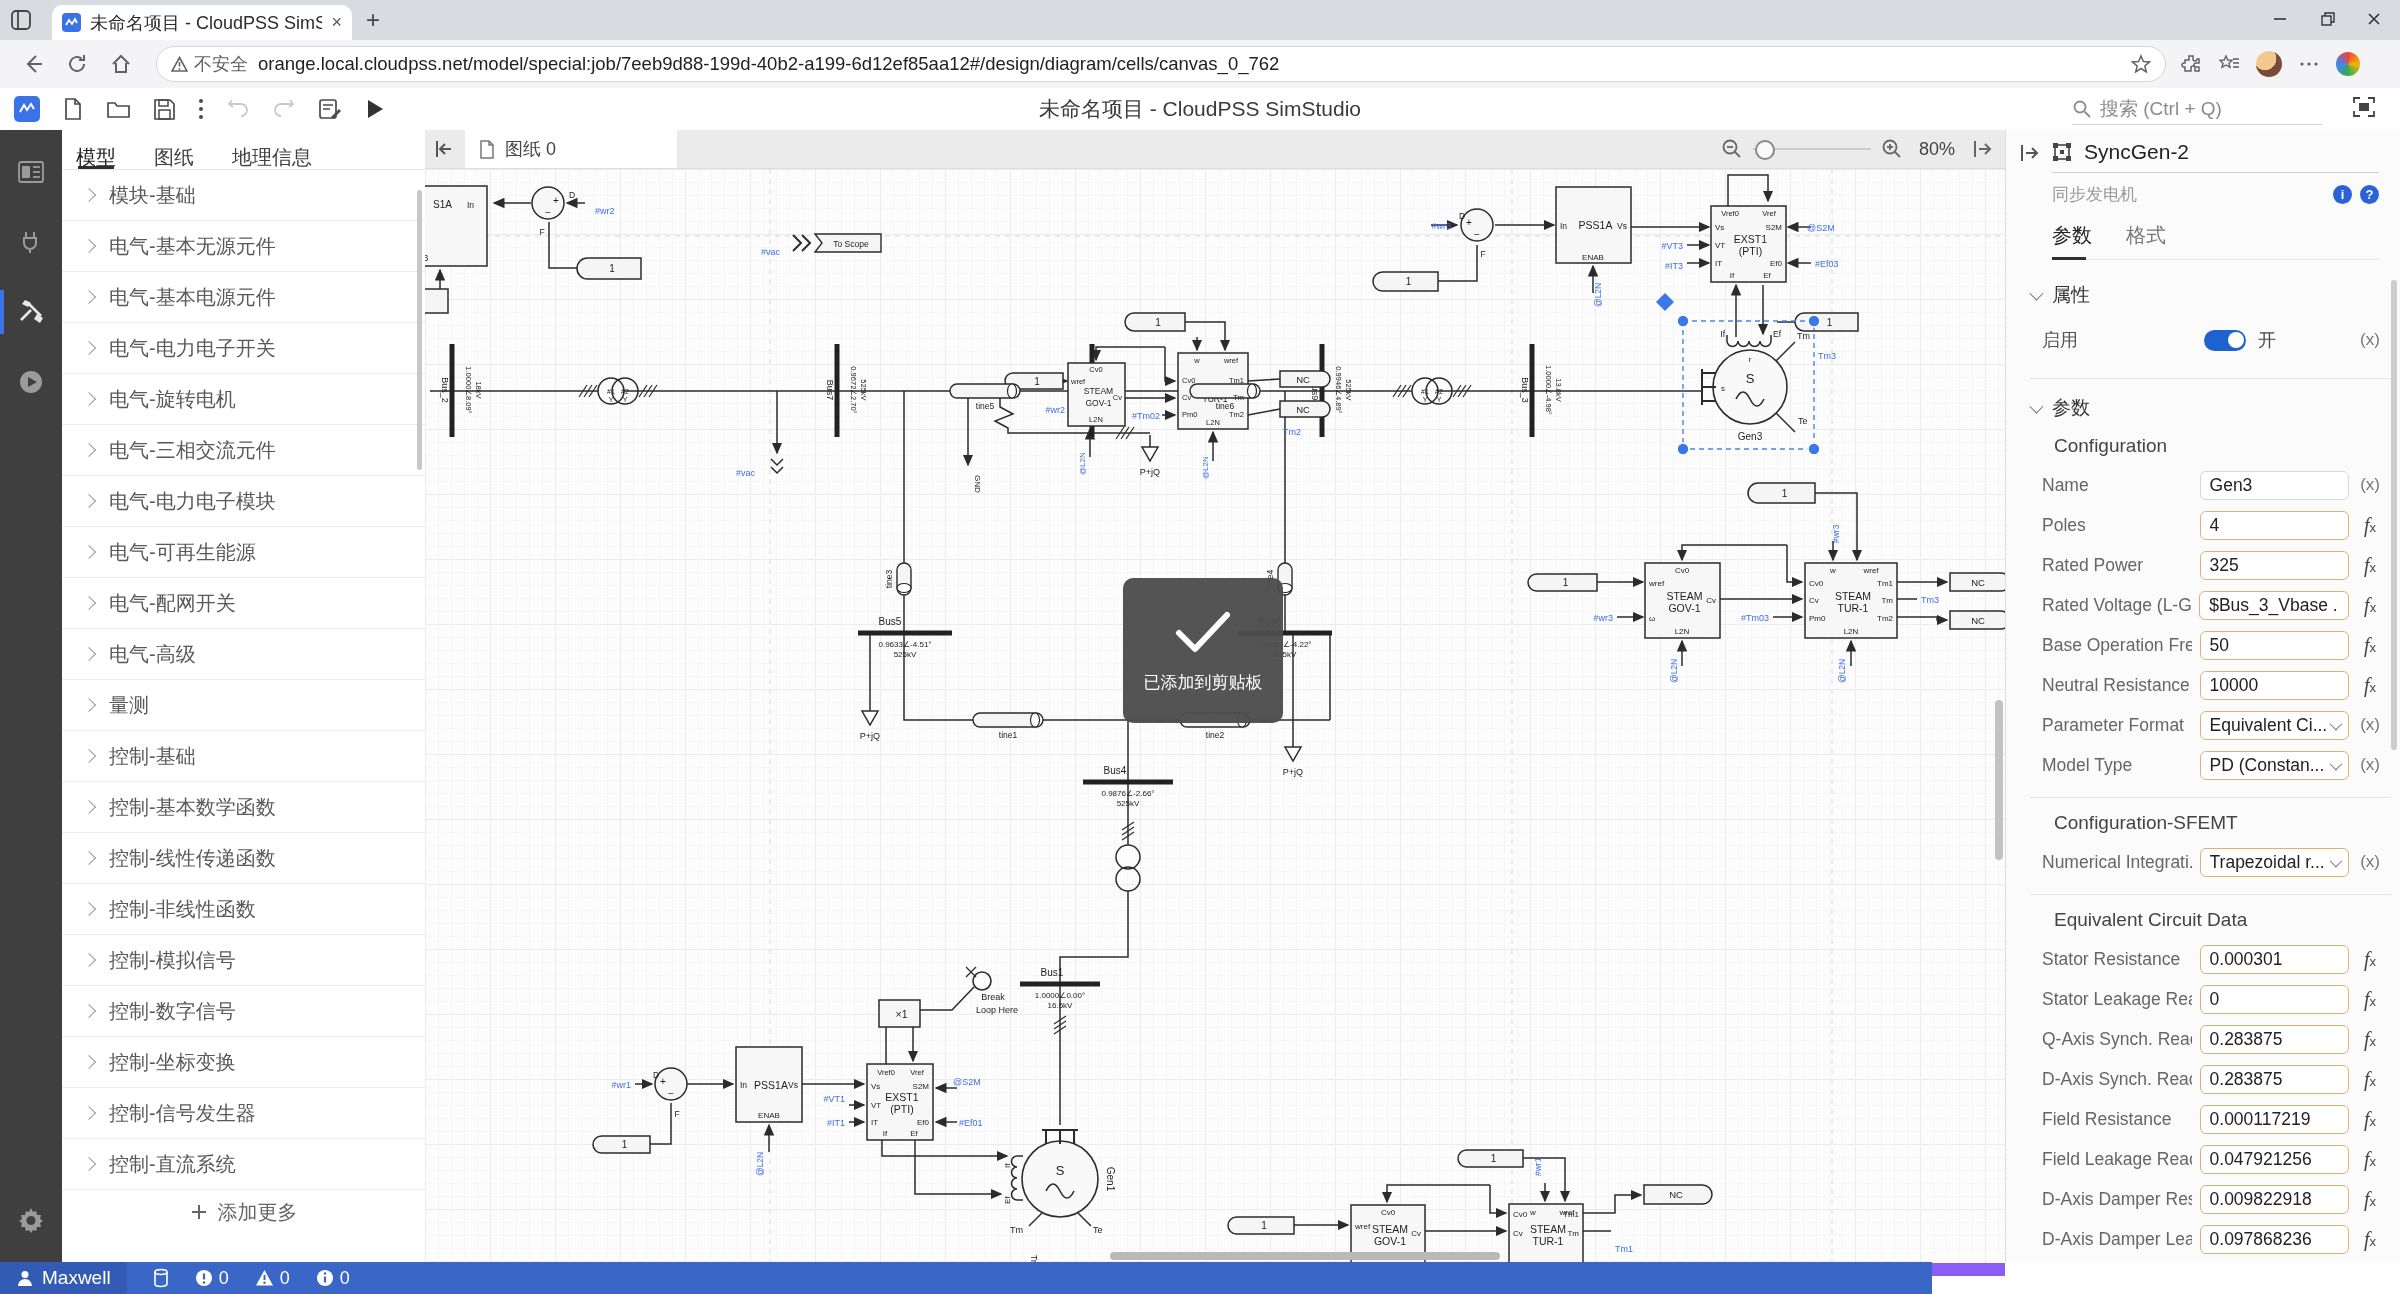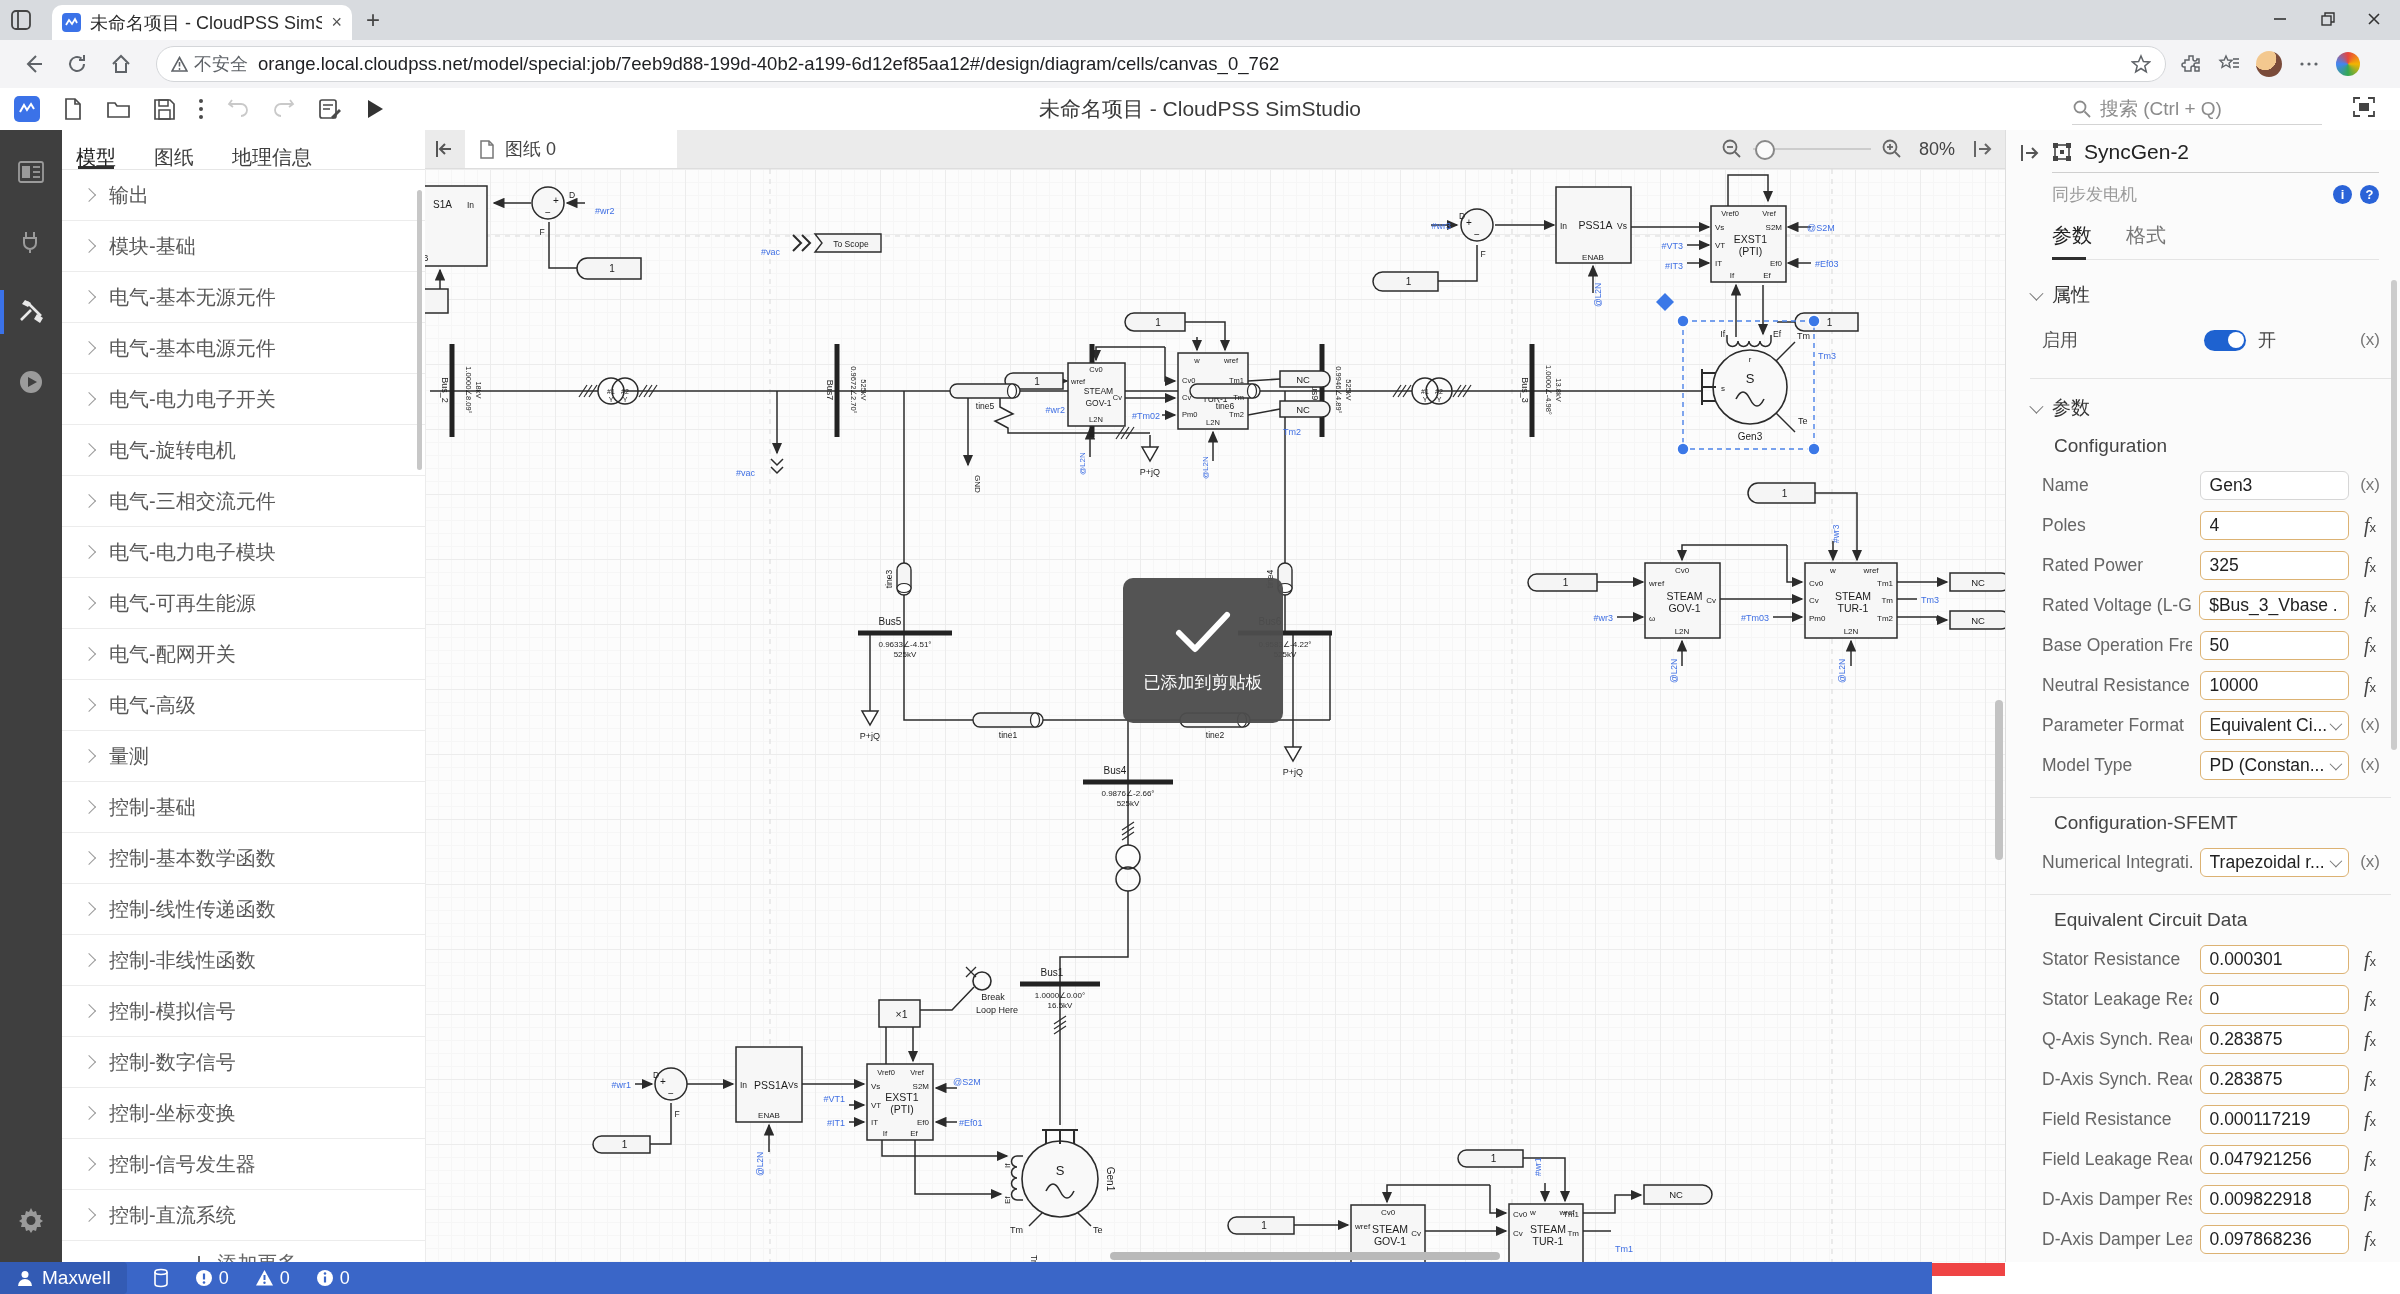--- a/index.html
+++ b/index.html
@@ -47,21 +47,21 @@
   #ptabs{display:flex;gap:38px;padding:14px 0 0 14px;border-bottom:1px solid #e6e6e6;height:40px;box-sizing:border-box}
   #ptabs .pt{font-size:20px;color:#404040;position:relative;padding-bottom:10px}
   #ptabs .pt.act{color:#222}
   #ptabs .pt.act::after{content:"";position:absolute;left:2px;right:2px;bottom:0;height:3px;background:#2f2f2f}
   .sitem{height:50px;border-bottom:1px solid #ececec;display:flex;align-items:center;padding-left:22px;gap:15px}
   .sitem .chv{width:9px;height:9px;border-right:1.8px solid #9a9a9a;border-top:1.8px solid #9a9a9a;transform:rotate(45deg);flex:0 0 auto}
   .sitem .lbl{font-size:20px;color:#595959}
   #addmore{height:44px;display:flex;align-items:center;justify-content:center;gap:10px;color:#666;font-size:20px}
   #lp-scroll{left:417px;top:190px;width:5px;height:280px;background:#c7c7c7;border-radius:3px}
   
-  #canvaswrap{left:425px;top:130px;width:1580px;height:1146px;background:#ef4444}
+  #canvaswrap{left:425px;top:130px;width:1580px;height:1146px;background:#8b5cf6}
   #sheetbar{height:38px;background:#ebebeb;border-bottom:1px solid #ddd;position:relative}
   #collapseL{position:absolute;left:8px;top:8px;color:#555}
   #sheettab{position:absolute;left:40px;top:0;width:212px;height:38px;background:#fff;display:flex;align-items:center;gap:10px;padding-left:14px;box-sizing:border-box}
   #sheettab .nm{font-size:18px;color:#444}
   #zoomctl{position:absolute;right:12px;top:0;height:38px;display:flex;align-items:center;gap:10px;color:#666}
   #zoomctl .track{width:118px;height:2px;background:#ccc;position:relative}
   #zoomctl .knob{position:absolute;left:2px;top:-8px;width:16px;height:16px;border:2px solid #888;border-radius:50%;background:#fafafa}
   #zoomctl .pct{font-size:18px;color:#444;margin:0 6px}
   #dg{display:block;background:
       repeating-linear-gradient(to right,#ececec 0 1px,transparent 1px 65px),
@@ -301,24 +301,20 @@
     </span>
 </div>
 
 <div id="sidepanel" class="abs">
   <div id="ptabs">
       <div class="pt act">模型</div>
       <div class="pt">图纸</div>
       <div class="pt">地理信息</div>
     </div>
   <div id="slist">
-      <div class="sitem">
-        <span class="chv"></span>
-        <span class="lbl">输出</span>
-      </div>
       <div class="sitem">
         <span class="chv"></span>
         <span class="lbl">模块-基础</span>
       </div>
       <div class="sitem">
         <span class="chv"></span>
         <span class="lbl">电气-基本无源元件</span>
       </div>
       <div class="sitem">
         <span class="chv"></span>

